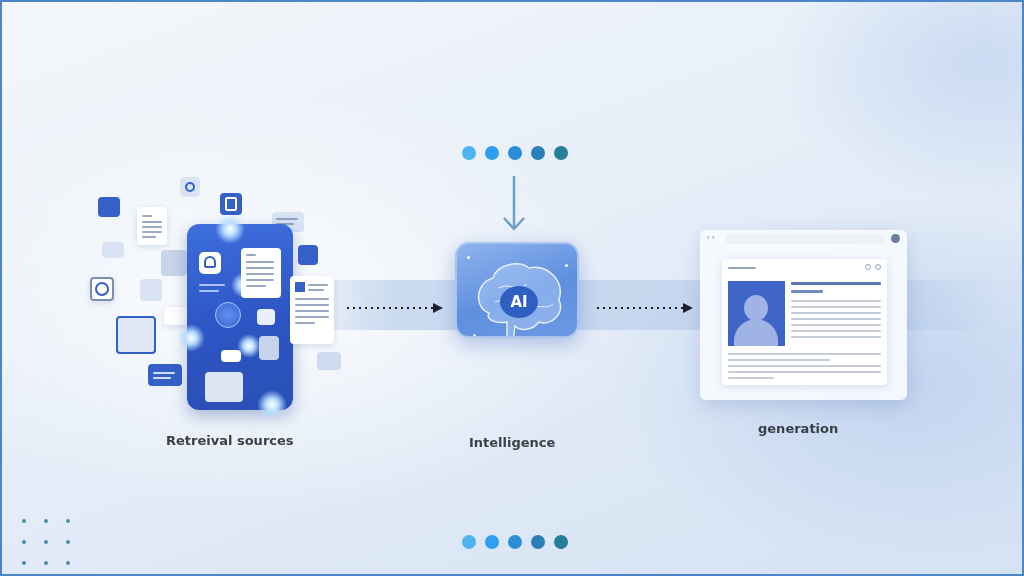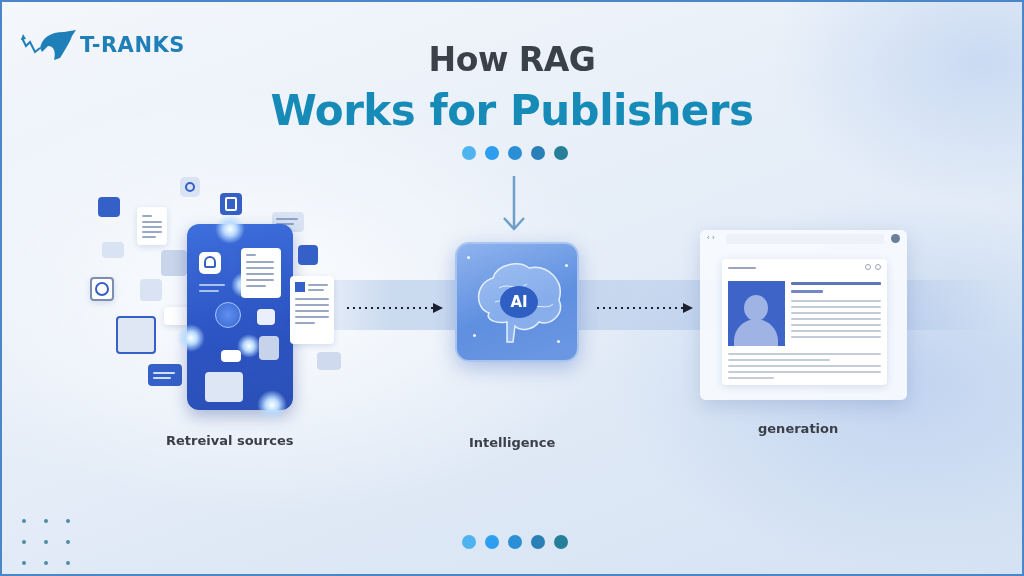--- a/index.html
+++ b/index.html
@@ -54,21 +54,21 @@
   }
   .glow { position: absolute; border-radius: 50%; background: radial-gradient(circle, #ffffff 0%, #b9dcff 30%, rgba(120,180,255,0) 70%); }
   .tile { position: absolute; border-radius: 4px; }
   .tile-blue { background: #3560c7; }
   .tile-white { background: #ffffff; box-shadow: 0 2px 6px rgba(60,90,160,0.18); }
   .tile-pale { background: #d9e3f3; }
   .doc-line { position: absolute; height: 2px; background: #9aa9c3; border-radius: 1px; }
 
   
   .ai-chip {
-    position: absolute; left: 453px; top: 240px; width: 124px; height: 120px;
+    position: absolute; left: 453px; top: 240px; width: 124px; height: 96px;
     border-radius: 14px;
     background: linear-gradient(160deg, #8fb4ee 0%, #5f8fe0 55%, #6d98e2 100%);
     border: 2px solid #a9c4ef;
     box-shadow: 0 6px 20px rgba(60,100,190,0.35);
     overflow: hidden;
   }
   .brain { position: absolute; left: 12px; top: 14px; width: 100px; height: 92px; }
   .ai-badge {
     position: absolute; left: 43px; top: 42px; width: 38px; height: 32px; border-radius: 50%;
     background: #2f5fc2; color: #fff; font-weight: bold; font-size: 15px;
@@ -104,31 +104,21 @@
   .grid-dots { position: absolute; left: 20px; top: 517px; display: grid; grid-template-columns: repeat(3, 4px); column-gap: 18px; row-gap: 17px; }
   .grid-dots span { width: 4px; height: 4px; border-radius: 50%; background: #4f8ca6; display: block; }
 
   .particle { position: absolute; width: 3px; height: 3px; border-radius: 50%; background: #ffffff; opacity: 0.9; }
 </style>
 </head>
 <body>
 
 <div class="frame">
 
-  <div class="logo">
-    <svg class="logo-mark" viewBox="0 0 58 34">
-      <polyline points="2,10 6,18 10,14 15,24 20,20" fill="none" stroke="#1f7fb8" stroke-width="2"></polyline>
-      <polygon points="1,12 3,6 6,11" fill="#1f7fb8"></polygon>
-      <path d="M20 20 C 22 10, 30 4, 44 4 L 56 2 L 52 8 C 50 14, 46 20, 40 30 L 34 32 C 36 24, 34 18, 28 18 L 22 24 Z" fill="#1f7fb8"></path>
-    </svg>
-    <span class="logo-text">T-RANKS</span>
-  </div>
-
-  <div class="title-1">How RAG</div>
-  <div class="title-2">Works for Publishers</div>
+
 
   <div class="dots dots-top">
     <span style="background:#4fb3f0"></span>
     <span style="background:#2e9ff0"></span>
     <span style="background:#2b8fd6"></span>
     <span style="background:#2a7fb7"></span>
     <span style="background:#267f98"></span>
   </div>
 
   <div class="band"></div>

